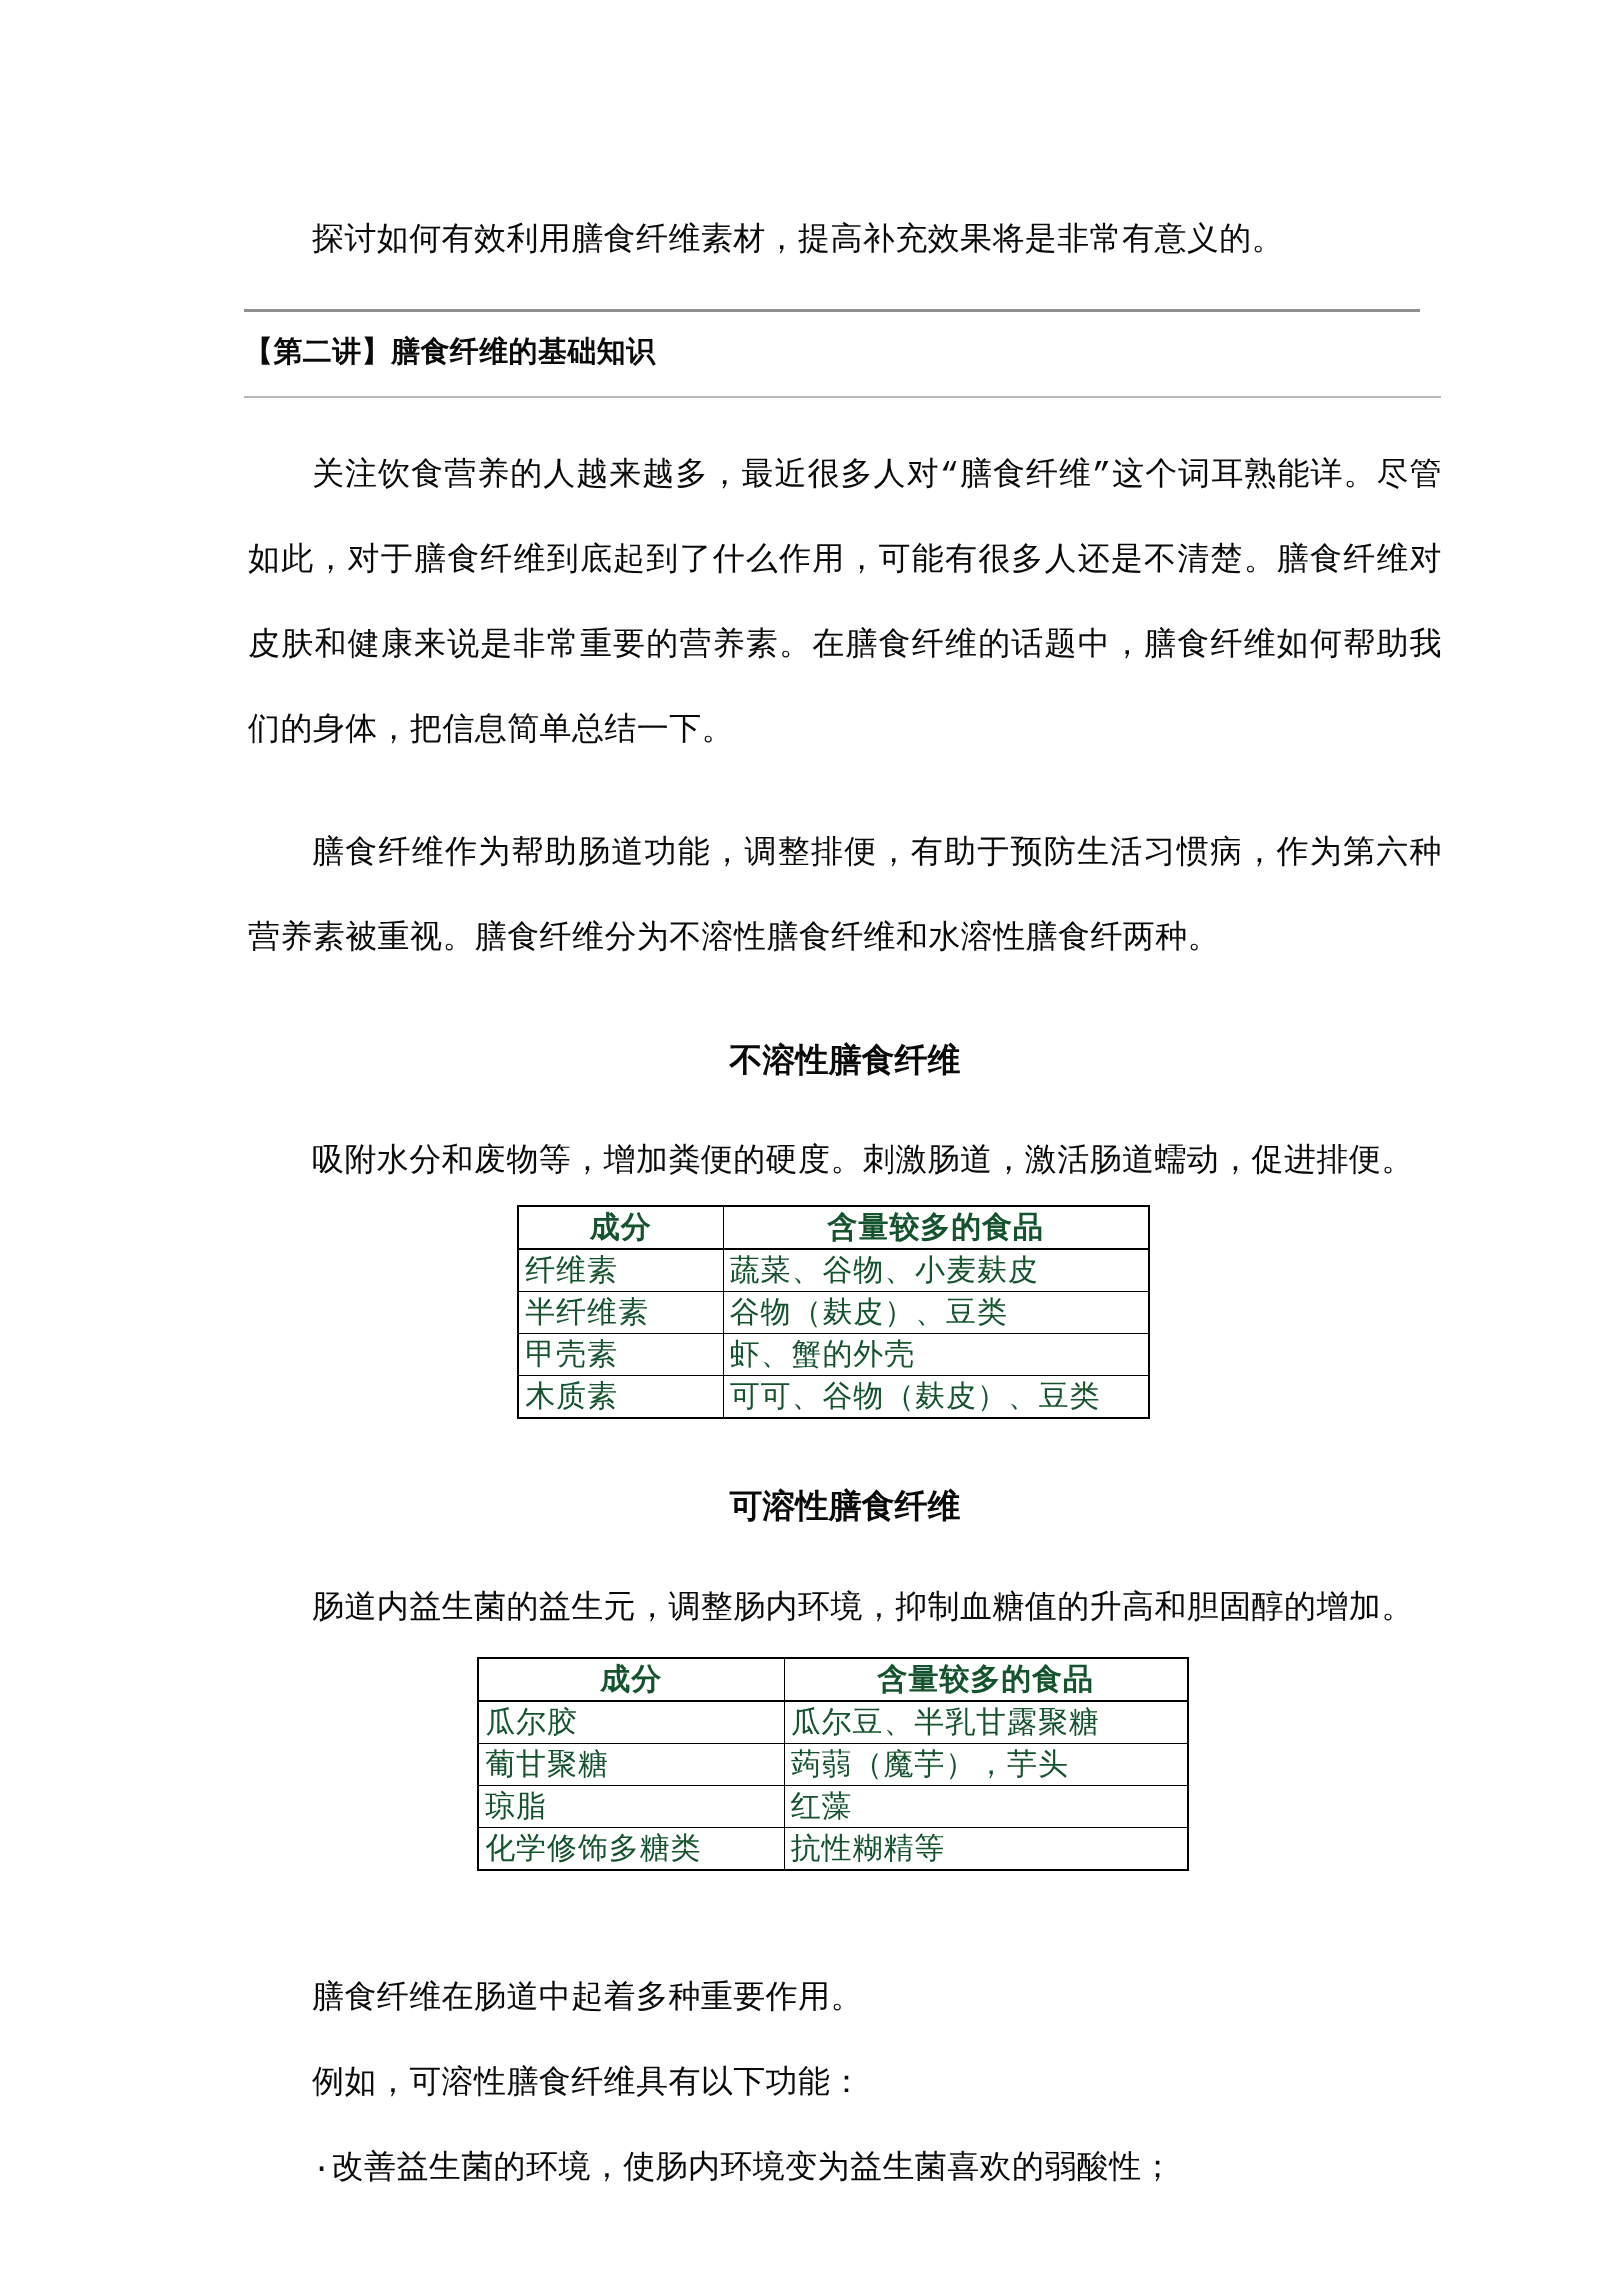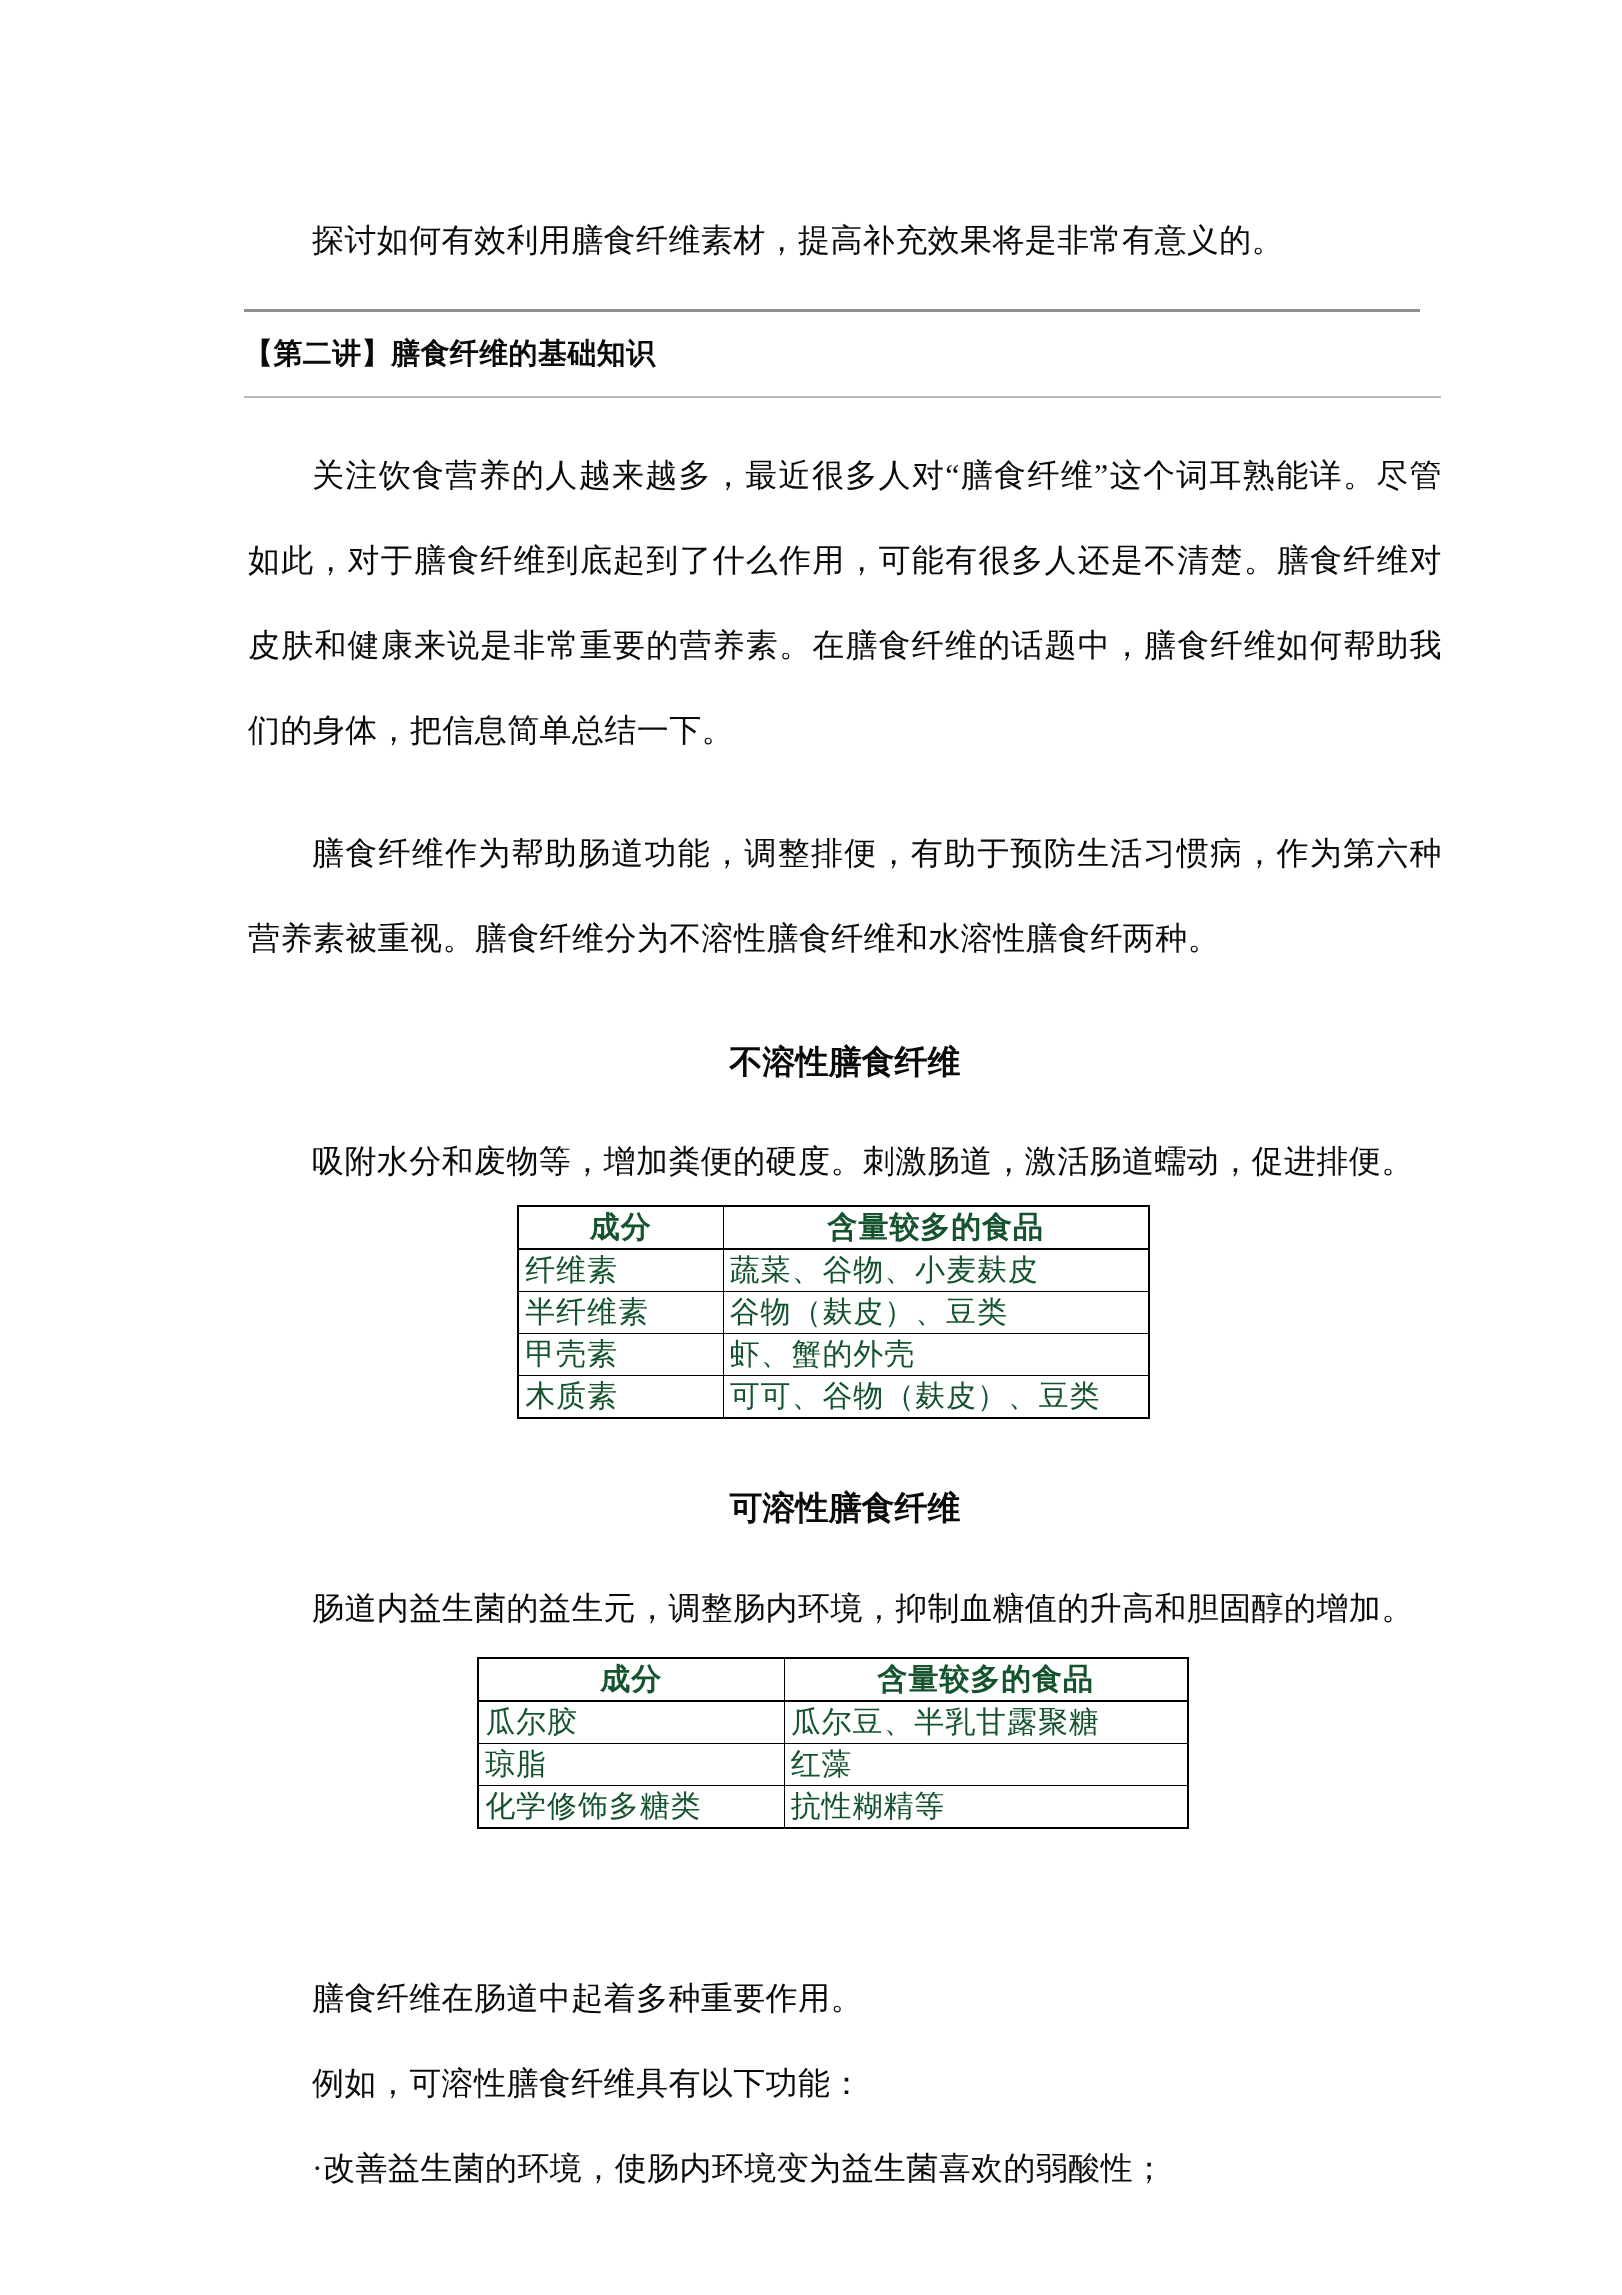--- a/index.html
+++ b/index.html
@@ -5,21 +5,21 @@
   html, body {
     margin: 0;
     padding: 0;
     background: #ffffff;
   }
   .page {
     position: relative;
     width: 1587px;
     height: 2295px;
     background: #ffffff;
-    font-family: Liberation Serif, serif;
+    font-family: Liberation Mono, monospace;
     color: #0a0a0a;
     overflow: hidden;
   }
   .para {
     position: absolute;
     left: 248px;
     width: 1194px;
     font-size: 32px;
     line-height: 85px;
     letter-spacing: 0.4px;
@@ -159,20 +159,24 @@
     <tbody>
         <tr>
       <th>成分</th>
       <th>含量较多的食品</th>
     </tr>
     <tr>
       <td>瓜尔胶</td>
       <td>瓜尔豆、半乳甘露聚糖</td>
     </tr>
     <tr>
+      <td>葡甘聚糖</td>
+      <td>蒟蒻（魔芋），芋头</td>
+    </tr>
+    <tr>
       <td>琼脂</td>
       <td>红藻</td>
     </tr>
     <tr>
       <td>化学修饰多糖类</td>
       <td>抗性糊精等</td>
     </tr>
   </tbody>
     </table>
 

